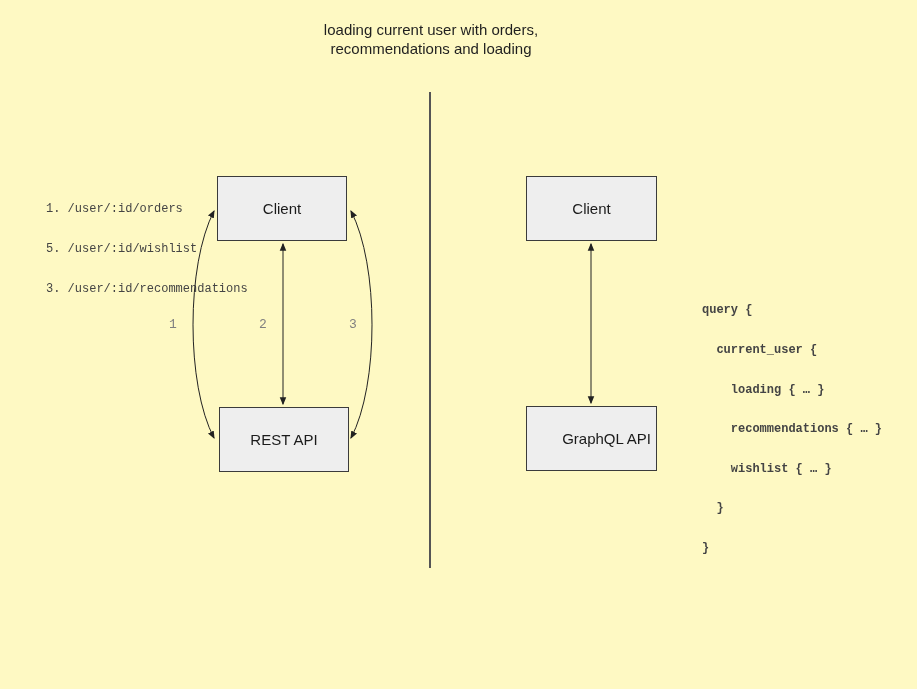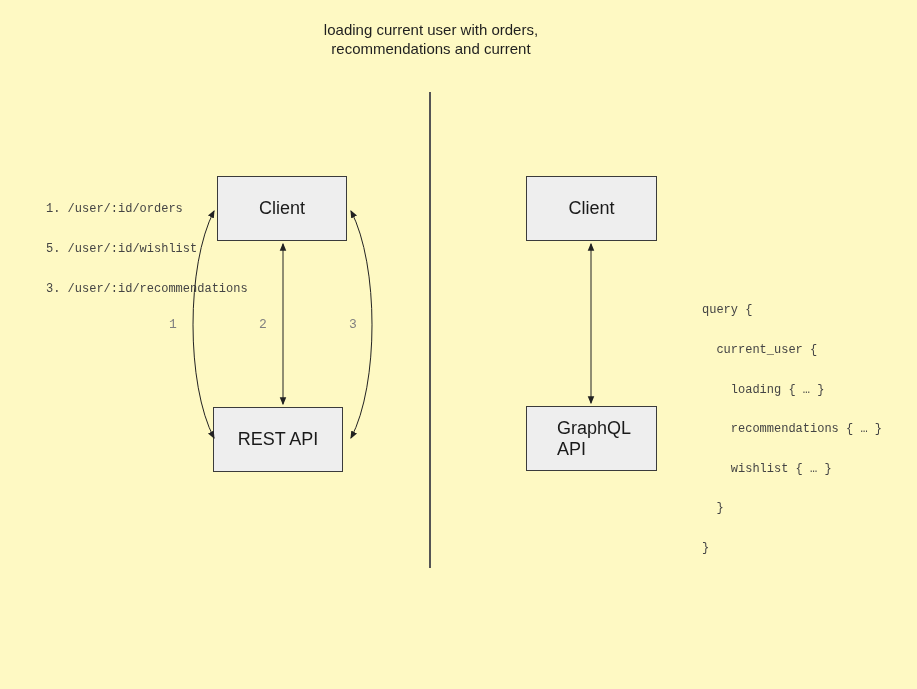--- a/index.html
+++ b/index.html
@@ -36,37 +36,37 @@
   .node-box {
     position: absolute;
     width: 130px;
     height: 65px;
     background: #eeeeee;
     border: 1px solid #3b3b3b;
     box-sizing: border-box;
     display: flex;
     align-items: center;
     justify-content: center;
-    font-size: 18px;
+    font-size: 15px;
     color: #1a1a1a;
   }
   .box-client-left  { left: 217px; top: 176px; }
-  .box-rest         { left: 213px; top: 407px; }
+  .box-rest         { left: 219px; top: 407px; }
   .box-client-right { left: 526px; top: 176px; width: 131px; }
   .box-graphql      { left: 526px; top: 406px; width: 131px; padding-left: 30px; }
   .mono {
     font-family: "Liberation Mono", monospace;
     color: #444444;
     font-size: 12px;
     line-height: 13.2px;
     white-space: pre;
     margin-left: 38px;
   }
   .endpoints { position: absolute; left: 8px;   top: 177px; }
-  .query-code { position: absolute; left: 664px; top: 278px; }
+  .query-code { position: absolute; left: 664px; top: 278px; font-weight: bold; }
   .arrow-num {
     position: absolute;
     top: 317px;
     width: 14px;
     text-align: center;
     font-family: "Liberation Mono", monospace;
     font-size: 13px;
     color: #808080;
   }
   .num-1 { left: 166px; }
@@ -79,21 +79,21 @@
     pointer-events: none;
   }
 </style>
 </head>
 <body>
 
 <div class="canvas">
 
   <div class="title">
     <div>loading current user with orders,</div>
-    <div>recommendations and current</div>
+    <div>recommendations and loading</div>
   </div>
 
   <div class="divider"></div>
 
   <div class="endpoints mono">
     <div>1. /user/:id/orders</div>
     <div>5. /user/:id/wishlist</div>
     <div>3. /user/:id/recommendations</div>
   </div>
 

